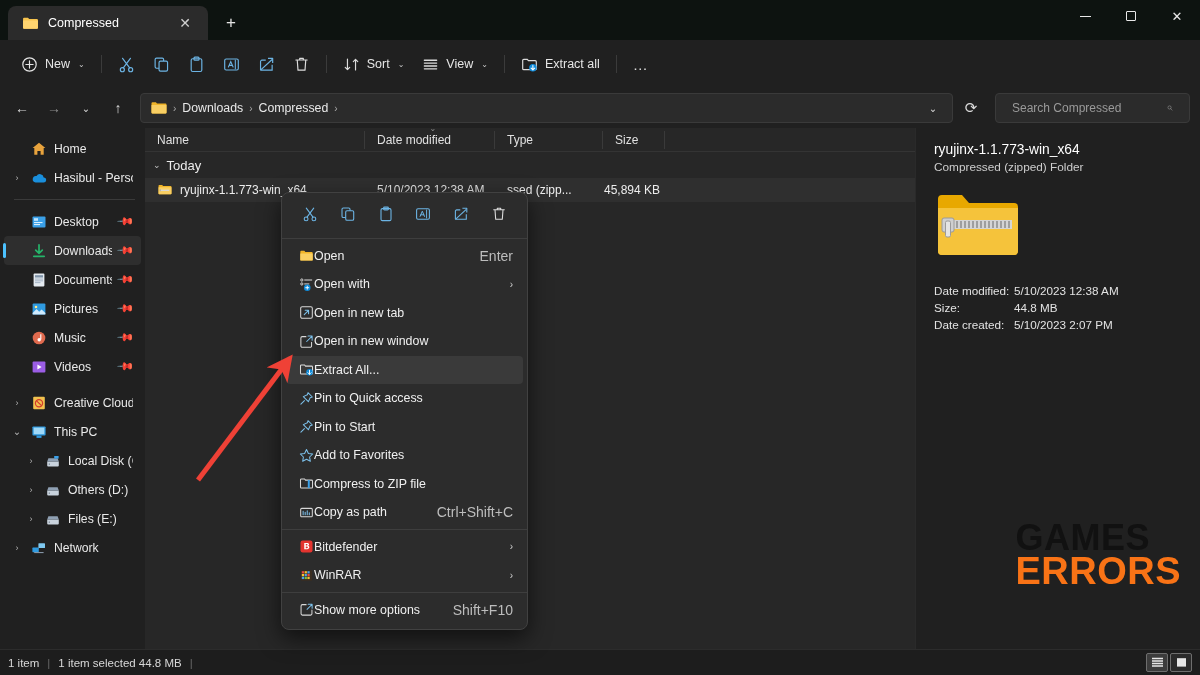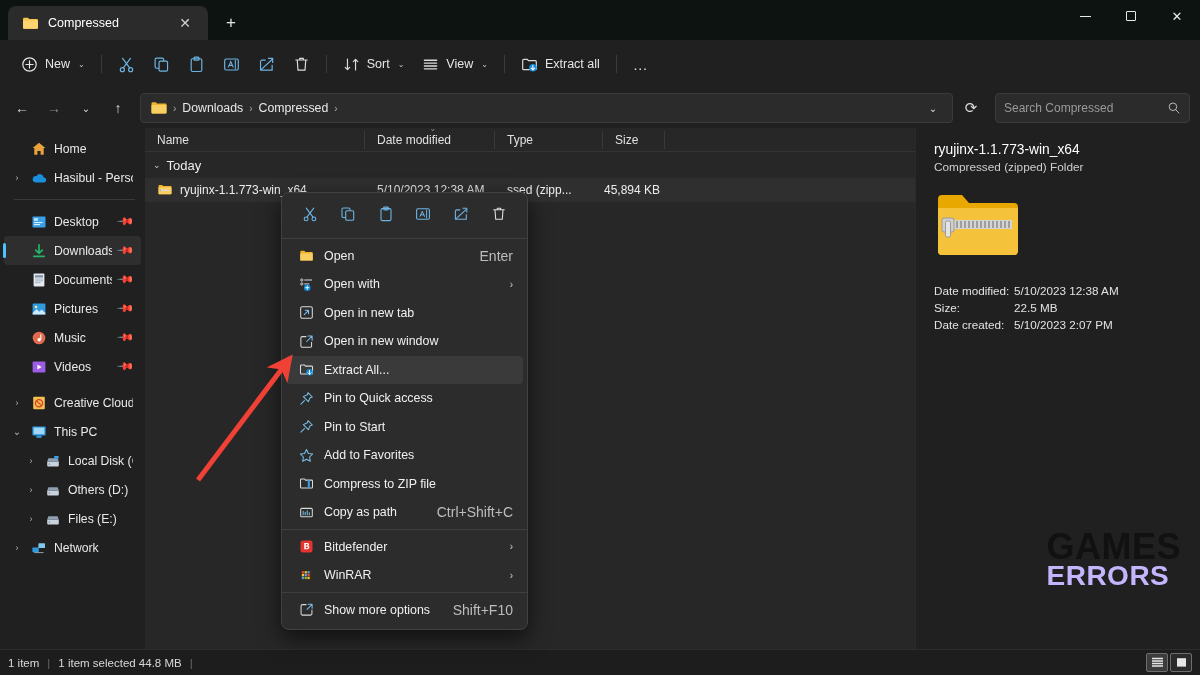--- a/index.html
+++ b/index.html
@@ -81,21 +81,21 @@
     border: 1px solid #3a3a3a; border-radius: 4px;
     display: flex; align-items: center; padding: 0 6px;
   }
   .crumb-folder { width: 16px; height: 14px; margin: 0 4px 0 4px; }
   .crumb { color: #e8e8e8; font-size: 12.3px; padding: 0 4px; white-space: nowrap; }
   .crumb-sep { color: #a9a9a9; font-size: 10px; padding: 0 2px; }
   .crumb-right { display: flex; align-items: center; margin-left: auto; }
   .searchbox {
     width: 195px; height: 30px; margin-left: 8px; background: #2b2b2b;
     border: 1px solid #3a3a3a; border-radius: 4px;
-    display: flex; align-items: center; padding: 0 8px;
+    display: flex; align-items: center; padding: 0 16px;
   }
   .searchbox input {
     flex: 1; background: transparent; border: 0; outline: 0;
     color: #d6d6d6; font-size: 12px; font-family: "Liberation Sans", sans-serif;
   }
   .searchbox input::placeholder { color: #9a9a9a; }
 
   
   .body { flex: 1; display: flex; min-height: 0; background: #202020; }
 
@@ -164,21 +164,21 @@
   .d-key { width: 80px; flex: 0 0 80px; }
   .d-val { flex: 1; }
 
   
   .watermark {
     position: absolute; right: 19px; bottom: 60px;
     font-weight: bold; letter-spacing: 0.5px; line-height: 0.92;
     text-align: left; font-family: Liberation Sans, sans-serif;
   }
   .wm1 { font-size: 36px; color: #111111; }
-  .wm2 { font-size: 28px; color: #c4b5fd; }
+  .wm2 { font-size: 38px; color: #f97316; }
 
   
   .statusbar {
     height: 26px; flex: 0 0 26px; background: #1d1d1d;
     display: flex; align-items: center; padding: 0 8px;
     color: #d8d8d8; font-size: 11.5px; border-top: 1px solid #2c2c2c;
   }
   .sb-sep { color: #676767; margin: 0 8px; }
   .sb-right { margin-left: auto; display: flex; gap: 2px; align-items: center; }
   .vbtn {
@@ -199,21 +199,21 @@
     display: flex; align-items: center; justify-content: space-between;
     height: 42px; padding: 0 14px;
   }
   .ctx-ibtn {
     width: 28px; height: 28px; border-radius: 4px;
     display: flex; align-items: center; justify-content: center;
   }
   .ctx-sep { height: 1px; background: #3e3e3e; margin: 3px 0; }
   .ctx-item {
     height: 27.5px; display: flex; align-items: center; padding: 0 10px 0 12px;
-    gap: 10px; margin: 1px 4px; border-radius: 4px;
+    gap: 0; margin: 1px 4px; border-radius: 4px;
   }
   .ctx-item.hl { background: #3a3a3a; }
   .ctx-ico { width: 16px; height: 16px; flex: 0 0 16px; display:flex; align-items:center; justify-content:center;}
   .ctx-label { flex: 1; white-space: nowrap; }
   .ctx-accel { color: #bdbdbd; font-size: 14px; }
   .ctx-sub { color: #cfcfcf; font-size: 10px; }
 
   
   .arrow { position: absolute; left: 0; top: 0; width: 1200px; height: 675px; pointer-events: none; }
 </style>
@@ -568,21 +568,21 @@
           <rect x="6" y="28" width="12" height="14" rx="2" fill="#cfcfcf" stroke="#9a9a9a" stroke-width="1"></rect>
           <rect x="9.5" y="31" width="5" height="16" rx="1.5" fill="#e4e4e4" stroke="#9a9a9a" stroke-width="1"></rect>
         </svg>
       </div>
       <div class="d-prop">
         <span class="d-key">Date modified:</span>
         <span class="d-val">5/10/2023 12:38 AM</span>
       </div>
       <div class="d-prop">
         <span class="d-key">Size:</span>
-        <span class="d-val">22.5 MB</span>
+        <span class="d-val">44.8 MB</span>
       </div>
       <div class="d-prop">
         <span class="d-key">Date created:</span>
         <span class="d-val">5/10/2023 2:07 PM</span>
       </div>
 
       <div class="watermark">
         <div class="wm1">GAMES</div>
         <div class="wm2">ERRORS</div>
       </div>

